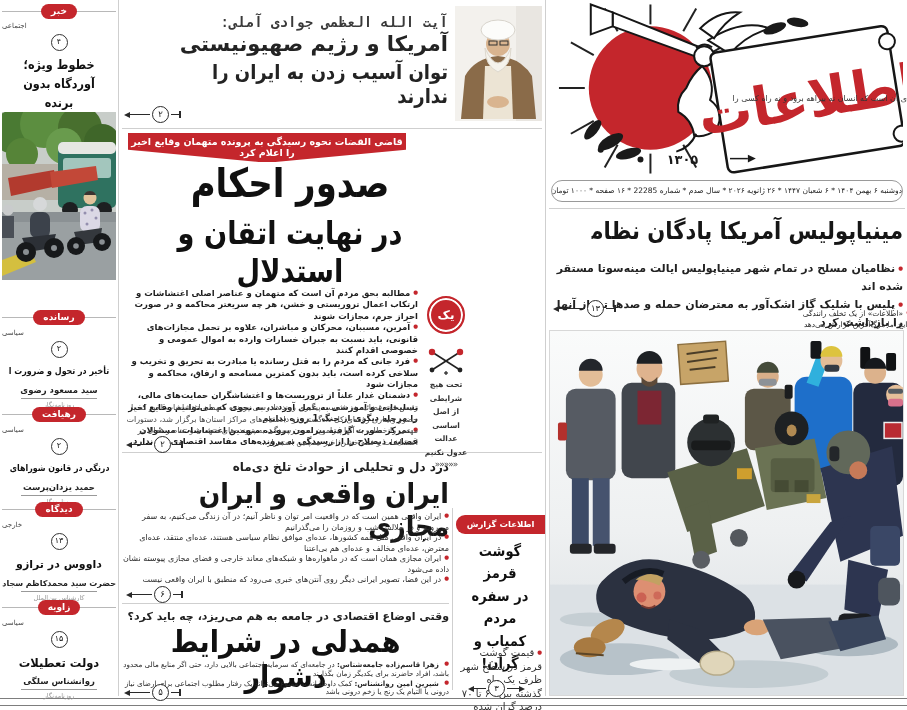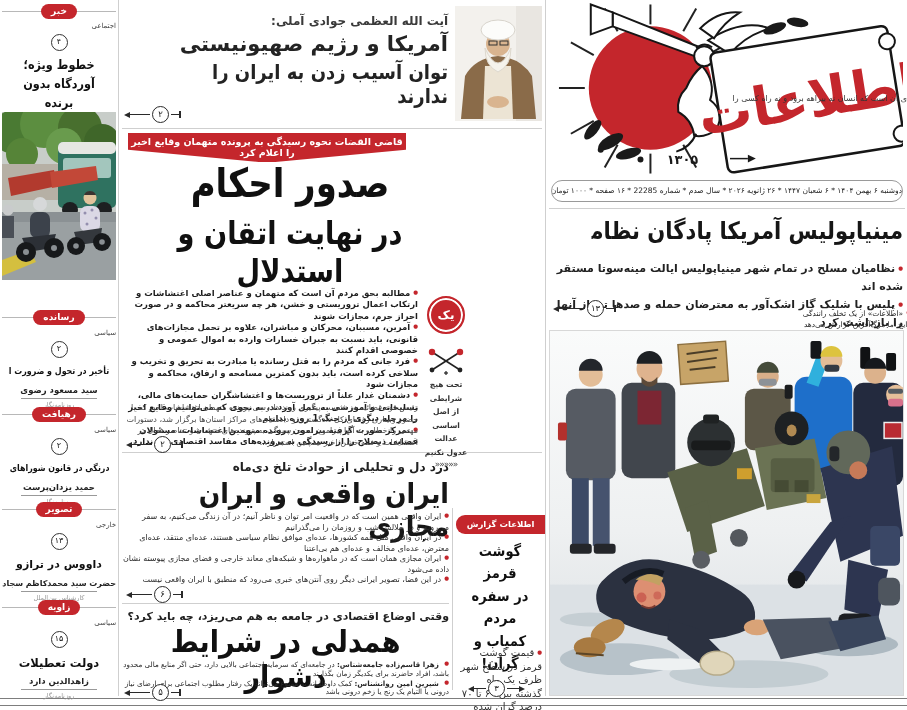--- a/index.html
+++ b/index.html
@@ -34,21 +34,21 @@
   .pr-ah-r{width:0;height:0;border-top:3.5px solid transparent;border-bottom:3.5px solid transparent;border-left:6px solid #2a2a2a;}
   .pr-line{height:1.2px;background:#2a2a2a;}
   .pr-num{width:15px;height:15px;border:1px solid #2a2a2a;border-radius:50%;font-size:8.5px;
           line-height:14px;text-align:center;margin:0 2px;background:#fff;color:#111;}
   .pr-tick{width:2px;height:7px;background:#2a2a2a;}
   
   .tabrow{display:flex;align-items:center;}
   .tabrow::before,.tabrow::after{content:"";flex:1;border-top:1px solid #b8b8b8;}
   .tabpill{background:#c4262c;color:#fff;font-size:9px;font-weight:bold;line-height:15px;
            padding:0 10px;border-radius:9px;white-space:nowrap;}
-  .cat{font-size:7px;color:#444;text-align:right;}
+  .cat{font-size:7px;color:#444;text-align:left;}
   .pcircle{width:15px;height:15px;border:1px solid #333;border-radius:50%;margin:0 auto;
            font-size:8px;line-height:14px;text-align:center;color:#111;background:#fff;}
   .stitle{font-weight:bold;color:#101010;text-align:center;line-height:1.5;}
   .sauthor{font-size:8.5px;color:#222;text-align:center;font-weight:bold;}
   .ssep{width:66%;border-top:1px solid #999;margin:3px auto 2px;}
   .srole{font-size:6.5px;color:#9a9a9a;text-align:center;}
   .caption{font-size:7.5px;color:#222;line-height:1.5;text-align:right;}
   .meatband{background:#c4262c;color:#fff;font-weight:bold;font-size:8.5px;line-height:19px;
             text-align:center;border-radius:9px 0 0 9px;}
   svg{display:block;}
@@ -244,21 +244,21 @@
       <path d="M6,113 L10,70 Q20,52 43,50 Q66,52 77,70 L81,113 Z" fill="#8a6b49"></path>
       <polygon points="30,60 56,60 58,113 28,113" fill="#ece4d4"></polygon>
       <circle cx="43" cy="38" r="12" fill="#d9b48f"></circle>
       <rect x="34" y="35" width="8" height="4" fill="none" stroke="#333" stroke-width="1"></rect>
       <rect x="45" y="35" width="8" height="4" fill="none" stroke="#333" stroke-width="1"></rect>
       <path d="M30,42 Q43,72 56,42 Q56,60 43,66 Q30,60 30,42 Z" fill="#f5f3ec" stroke="#ddd8ce" stroke-width="1"></path>
       <ellipse cx="43" cy="24" rx="17" ry="10" fill="#fcfcfa" stroke="#d8d4cc" stroke-width="1"></ellipse>
       <ellipse cx="43" cy="96" rx="11" ry="6" fill="#d9b48f"></ellipse>
     </svg>
   </div>
-  <div class="abs kick rtl" style="left:130px;top:14px;width:318px;font-size:12px;">آیت الله العظمی جوادی آملی:</div>
+  <div class="abs kick rtl" style="left:130px;top:14px;width:318px;font-size:14px;font-family:Liberation Mono, monospace;">آیت الله العظمی جوادی آملی:</div>
   <div class="abs rtl" style="left:130px;top:32px;width:318px;font-size:21px;font-weight:bold;color:#232323;">آمریکا و رژیم صهیونیستی</div>
   <div class="abs rtl sqz9r" style="left:130px;top:60px;width:318px;font-size:20px;font-weight:bold;color:#232323;">توان آسیب زدن به ایران را ندارند</div>
   <div class="abs rtl b" style="left:130px;top:93px;width:318px;font-size:8px;color:#333;line-height:1.5;">دعا در نگاه حضرت امام سجاد(ع) برای آن است که انسان نه بیراهه برود و نه راه کسی را ببندد</div>
   <div class="pageref" style="left:124px;top:106px;">
     <span class="pr-ah"></span>
       <span class="pr-line" style="width:20px;"></span>
     <span class="pr-num">۲</span>
     <span class="pr-line" style="width:8px;"></span>
       <span class="pr-tick"></span>
   </div>
@@ -427,35 +427,35 @@
     <div class="cat" style="margin-top:4px;">سیاسی</div>
     <div class="pcircle" style="margin-top:4px;">۲</div>
     <div class="stitle nowrap" style="margin-top:7px;font-size:9px;transform:scaleX(.88);transform-origin:center;">درنگی در قانون شوراهای شهرها</div>
     <div class="sauthor" style="margin-top:6px;">حمید یزدان‌پرست</div>
     <div class="ssep"></div>
     <div class="srole">روزنامه‌نگار</div>
   </div>
 
   <div class="abs" style="left:2px;top:502px;width:114px;">
     <div class="tabrow">
-        <span class="tabpill">تصویر</span>
+        <span class="tabpill">دیدگاه</span>
       </div>
     <div class="cat" style="margin-top:4px;">خارجی</div>
     <div class="pcircle" style="margin-top:4px;">۱۳</div>
     <div class="stitle" style="margin-top:7px;font-size:11px;">داووس در ترازو</div>
     <div class="sauthor nowrap" style="margin-top:5px;font-size:8px;">حضرت سید محمدکاظم سجادپور</div>
     <div class="ssep"></div>
     <div class="srole">کارشناس بین‌الملل</div>
   </div>
 
   <div class="abs" style="left:2px;top:600px;width:114px;">
     <div class="tabrow">
         <span class="tabpill">زاویه</span>
       </div>
     <div class="cat" style="margin-top:4px;">سیاسی</div>
     <div class="pcircle" style="margin-top:4px;">۱۵</div>
     <div class="stitle" style="margin-top:7px;font-size:11.5px;">دولت تعطیلات</div>
-    <div class="sauthor" style="margin-top:4px;">زاهدالدین دارد</div>
+    <div class="sauthor" style="margin-top:4px;">روانشناس سلگی</div>
     <div class="ssep"></div>
     <div class="srole">روزنامه‌نگار</div>
   </div>
 
 </div>
 
 </body></html>

